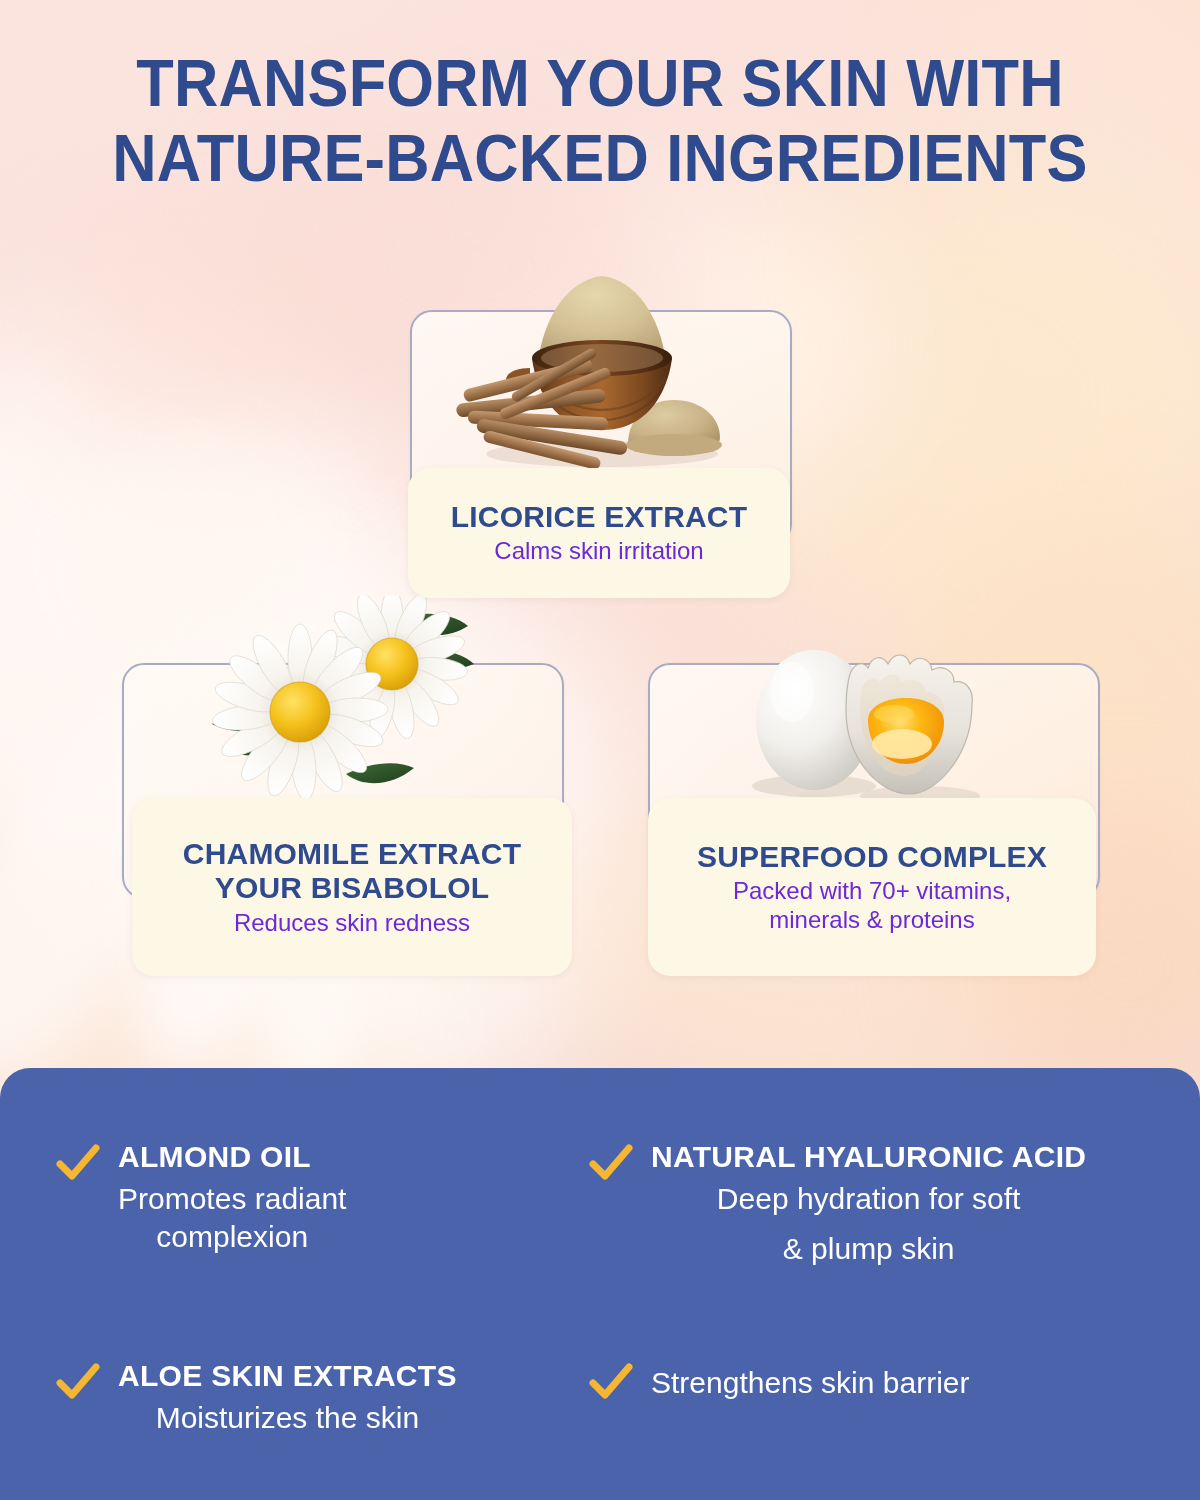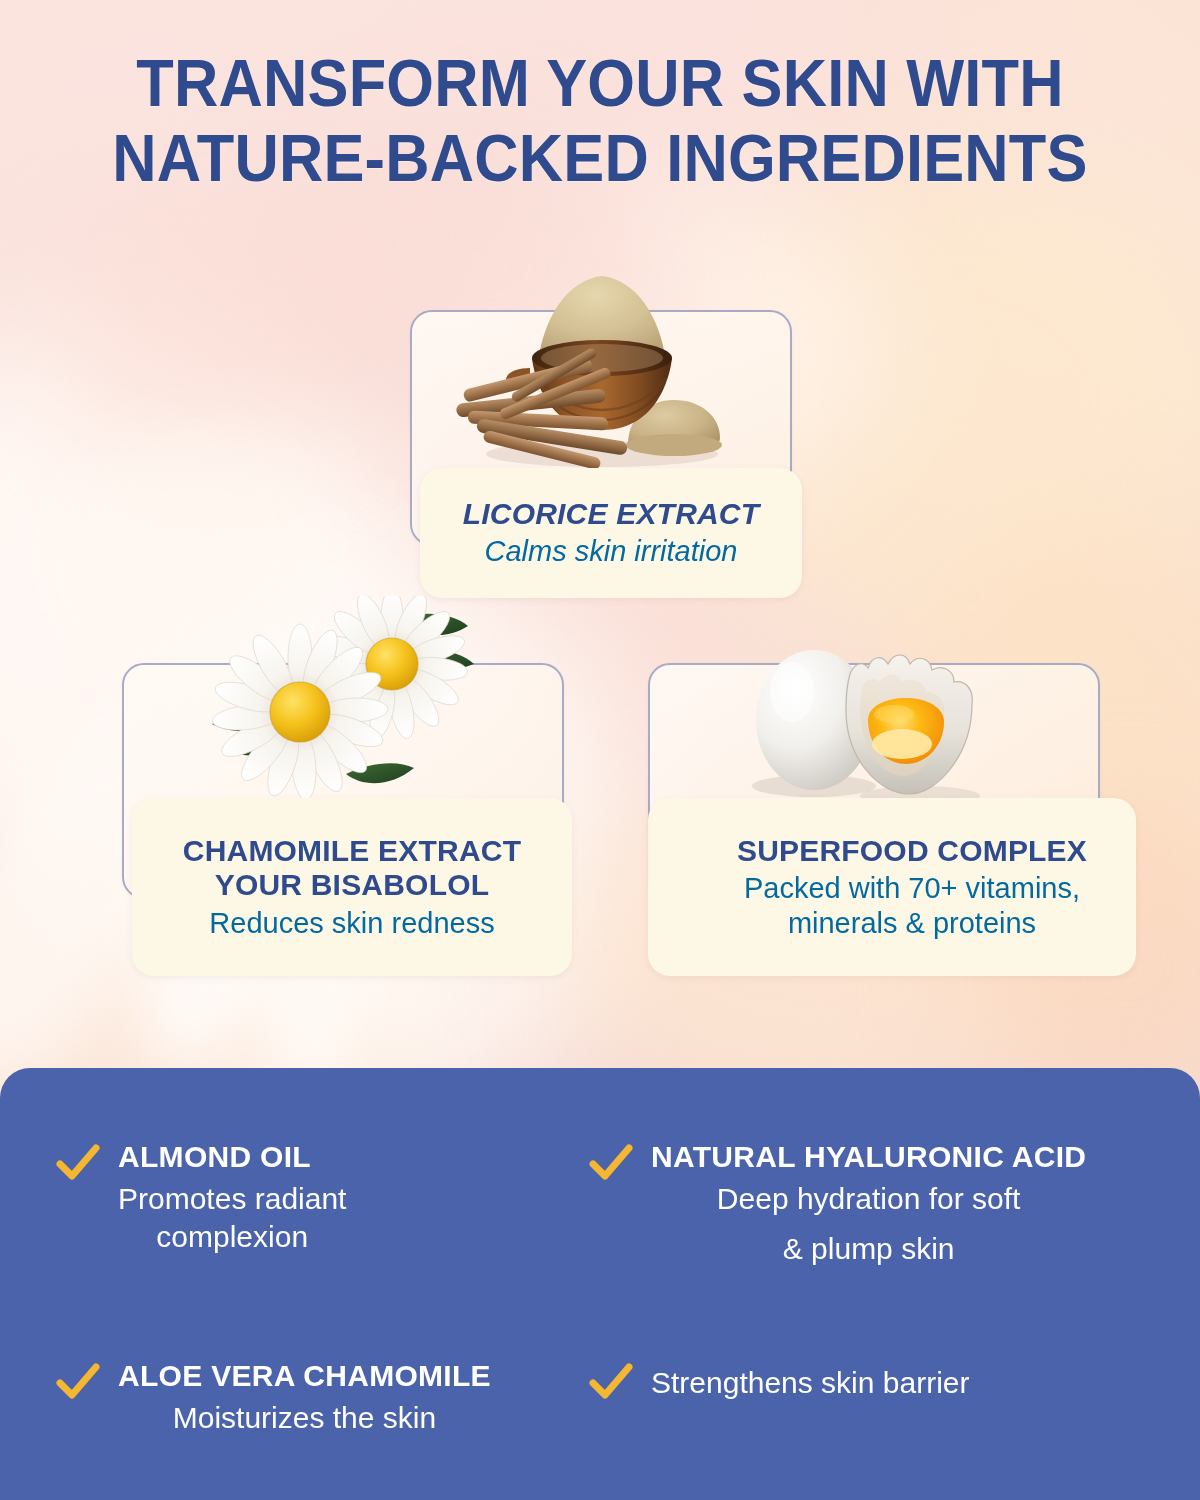--- a/index.html
+++ b/index.html
@@ -65,24 +65,24 @@
 
   
   .plate{
     position:absolute;z-index:6;
     background:#fdf8e6;border-radius:22px;
     text-align:center;color:#2f4b8e;
     display:flex;flex-direction:column;justify-content:center;
     box-shadow:0 2px 6px rgba(140,120,110,.10);
   }
   .plate .t{font-weight:bold;font-size:30px;line-height:1.14;letter-spacing:.2px;}
-  .plate .s{font-size:29px;line-height:1.18;color:#0369a1;margin-top:3px;}
-  .plate-licorice{left:420px;top:468px;width:382px;height:130px;font-style:italic;}
+  .plate .s{font-size:24px;line-height:1.18;color:#6d28d9;margin-top:3px;}
+  .plate-licorice{left:408px;top:468px;width:382px;height:130px;}
   .plate-chamomile{left:132px;top:798px;width:440px;height:178px;}
-  .plate-superfood{left:648px;top:798px;width:448px;height:178px;padding-left:40px;}
+  .plate-superfood{left:648px;top:798px;width:448px;height:178px;}
 
   
   .panel{
     position:absolute;left:0;top:1068px;width:1200px;height:432px;z-index:7;
     background:#4a63ab;border-radius:30px 30px 0 0;
   }
   .benefit-grid{
     position:absolute;inset:0;
     display:grid;grid-template-columns:527px 1fr;grid-template-rows:auto auto;
     padding:72px 0 16px 56px;box-sizing:border-box;
@@ -348,21 +348,21 @@
         <div class="bs">Deep hydration for soft</div>
         <div class="bs" style="margin-top:12px">&amp; plump skin</div>
       </div>
     </div>
 
     <div class="benefit">
       <svg class="check" viewBox="0 0 44 44">
         <path d="M4 22 L16 34 L40 6" fill="none" stroke="#f5b731" stroke-width="7" stroke-linecap="round" stroke-linejoin="round"></path>
       </svg>
       <div class="benefit-txt">
-        <div class="bt">ALOE VERA CHAMOMILE</div>
+        <div class="bt">ALOE SKIN EXTRACTS</div>
         <div class="bs">Moisturizes the skin</div>
       </div>
     </div>
 
     <div class="benefit">
       <svg class="check" viewBox="0 0 44 44">
         <path d="M4 22 L16 34 L40 6" fill="none" stroke="#f5b731" stroke-width="7" stroke-linecap="round" stroke-linejoin="round"></path>
       </svg>
       <div class="benefit-txt">
         <div class="bs">Strengthens skin barrier</div>

